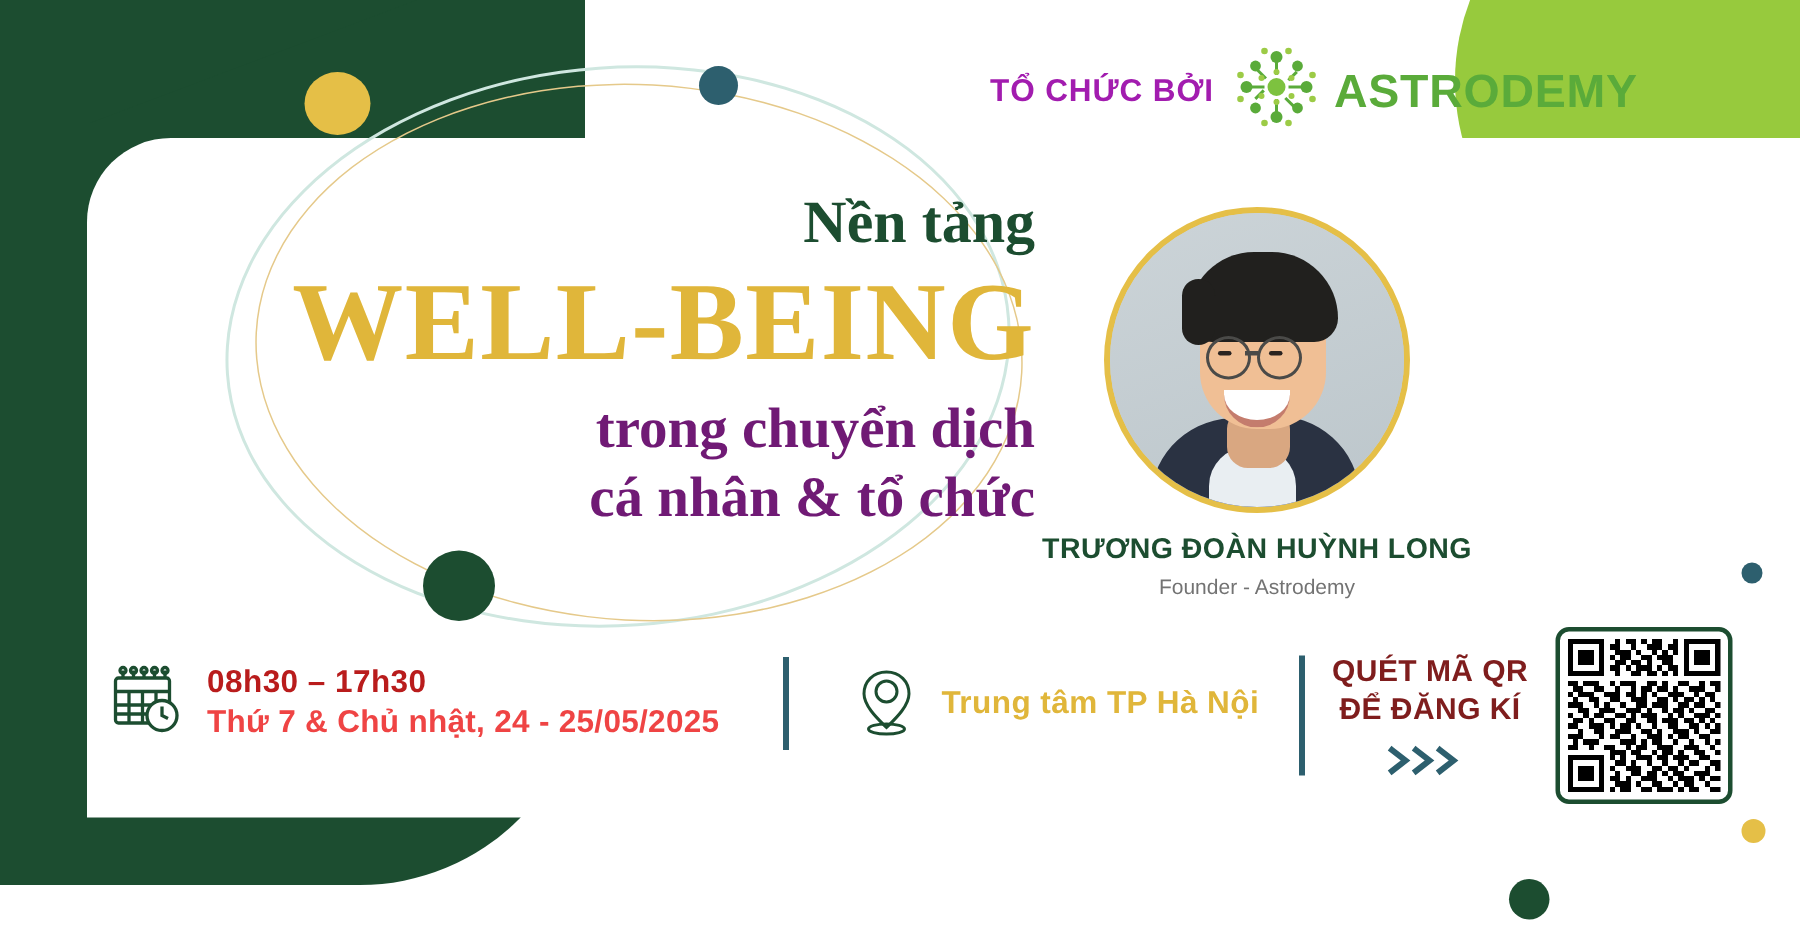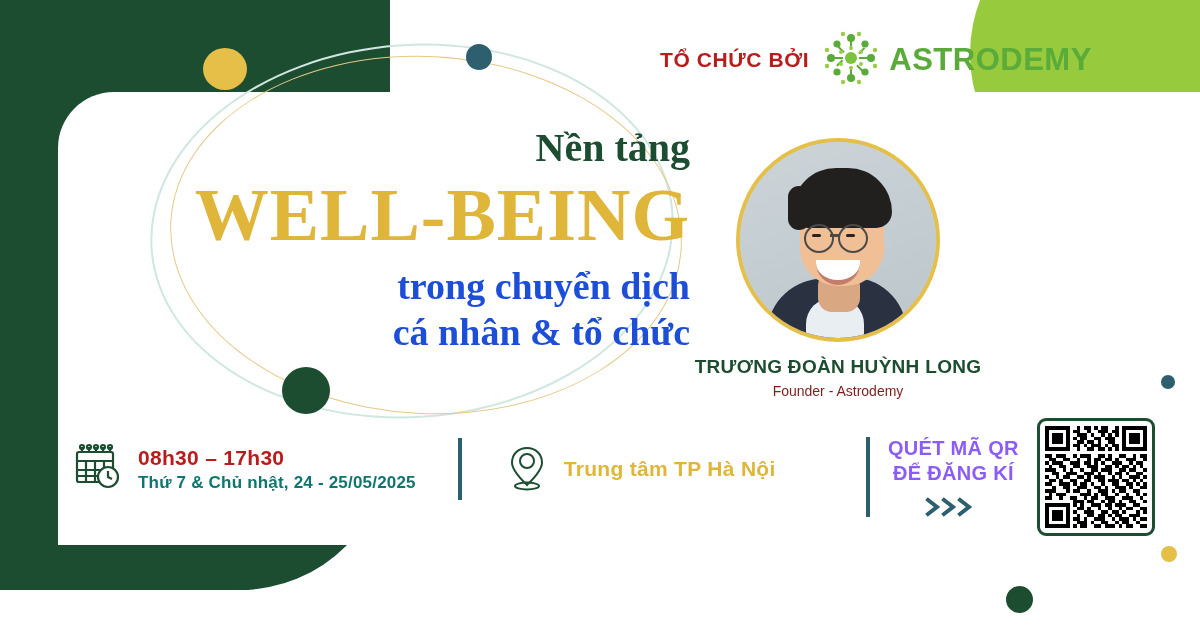--- a/index.html
+++ b/index.html
@@ -79,21 +79,21 @@
   .dot-gold-sm{left:1161px;top:546px;width:16px;height:16px;background:#e5bf47;}
   .dot-green-sm{left:1006px;top:586px;width:27px;height:27px;background:#1c4d30;}
 
   
   .organizer{
     position:absolute;left:660px;top:30px;
     display:flex;align-items:center;gap:14px;
     z-index:6;
   }
   .organizer-label{
-    font-size:21px;font-weight:bold;color:#b91c1c;
+    font-size:21px;font-weight:bold;color:#a21caf;
     letter-spacing:.6px;white-space:nowrap;
   }
   .brand{display:flex;align-items:center;gap:10px;}
   .brand-name{
     font-size:31px;font-weight:bold;color:#5aab3a;
     letter-spacing:.5px;
   }
 
   
   .headline{
@@ -104,21 +104,21 @@
   .h-line1{
     font-size:40px;font-weight:bold;color:#1c4d30;
     line-height:1.1;
   }
   .h-main{
     font-size:74px;font-weight:bold;color:#e0b63a;
     line-height:1.12;letter-spacing:1px;
     margin:4px 0 6px;
   }
   .h-line3{
-    font-size:38px;font-weight:bold;color:#1d4ed8;
+    font-size:38px;font-weight:bold;color:#701a75;
     line-height:1.22;
   }
 
   
   .speaker{
     position:absolute;left:668px;top:138px;width:340px;
     text-align:center;z-index:5;
   }
   .portrait{
     width:196px;height:196px;margin:0 auto;
@@ -169,48 +169,48 @@
     background:#ffffff;border-radius:0 0 24px 24px;
     border-bottom:5px solid #c47c6d;
   }
   .speaker-name{
     margin-top:14px;
     font-size:19px;font-weight:bold;color:#1c4d30;
     letter-spacing:.3px;
   }
   .speaker-role{
     margin-top:5px;
-    font-size:14px;color:#7f1d1d;
+    font-size:14px;color:#737373;
   }
 
   
   .info-row{
     position:absolute;left:70px;top:438px;
     display:flex;align-items:center;z-index:6;
   }
   .info-block{display:flex;align-items:center;gap:14px;}
   .icon-box{flex:0 0 auto;}
   .time-text{line-height:1.28;}
   .time-main{font-size:21px;font-weight:bold;color:#b91c1c;letter-spacing:.3px;}
-  .time-sub{font-size:17px;font-weight:bold;color:#0f766e;letter-spacing:.2px;}
+  .time-sub{font-size:21px;font-weight:bold;color:#ef4444;letter-spacing:.2px;}
   .divider{
     width:4px;height:62px;background:#2d5f6e;
     margin:0 42px;flex:0 0 auto;
   }
   .place-text{font-size:21px;font-weight:bold;color:#e0b63a;letter-spacing:.3px;}
 
   
   .qr-wrap{
     position:absolute;left:866px;top:418px;
     display:flex;align-items:center;gap:18px;z-index:6;
   }
   .qr-div{width:4px;height:80px;background:#2d5f6e;}
   .qr-cta{text-align:center;}
   .qr-cta-line{
-    font-size:20px;font-weight:bold;color:#8b5cf6;
+    font-size:20px;font-weight:bold;color:#7f1d1d;
     line-height:1.25;letter-spacing:.3px;white-space:nowrap;
   }
   .chevrons{margin-top:10px;display:flex;justify-content:center;gap:1px;}
   .qr-code{
     width:118px;height:118px;padding:5px;
     background:#ffffff;border:3px solid #1c4d30;border-radius:9px;
     box-sizing:border-box;
   }
   .qr-code svg{display:block;width:100%;height:100%;}
 </style>

